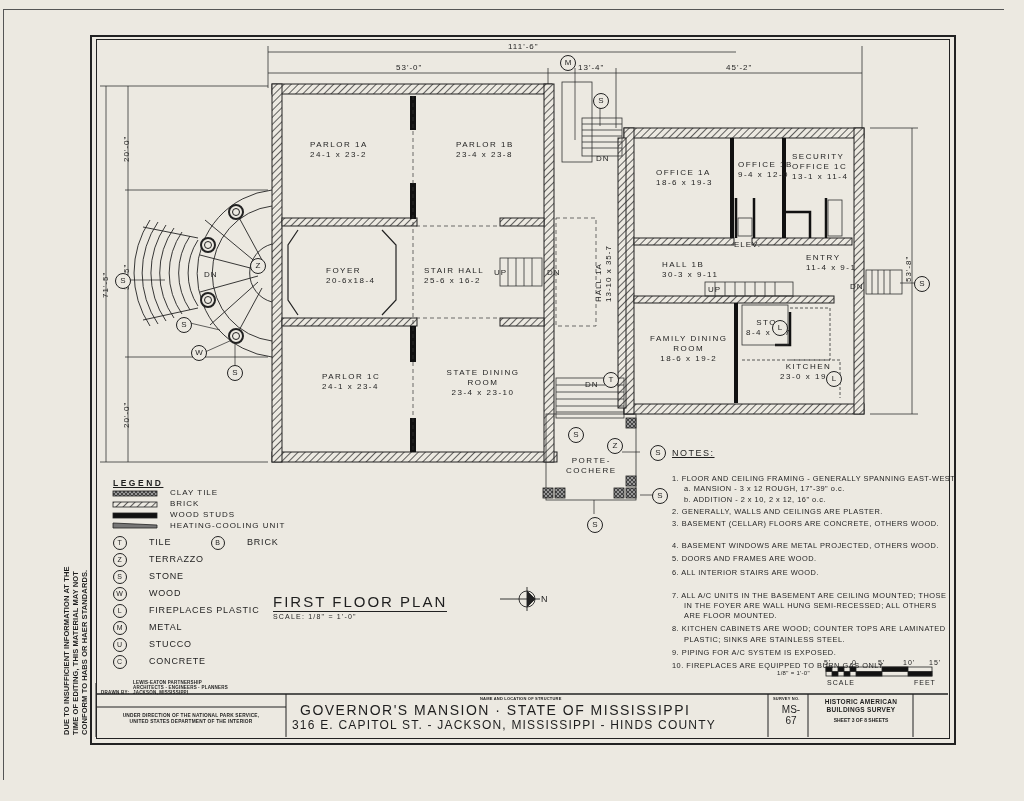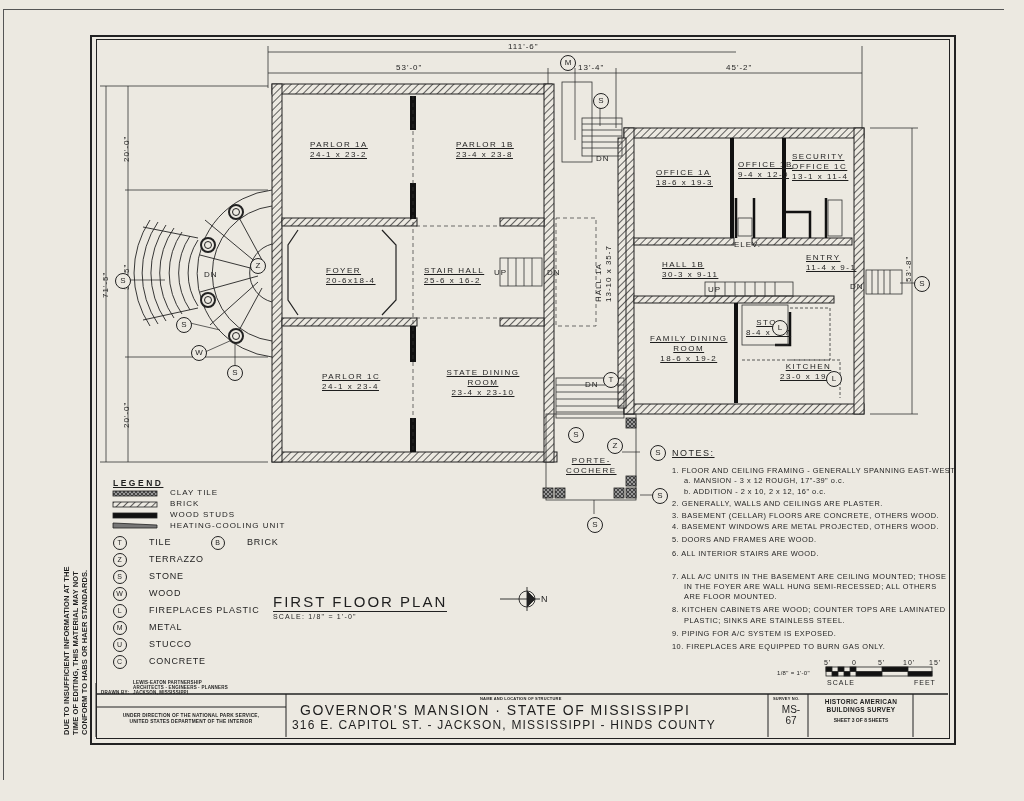--- a/index.html
+++ b/index.html
@@ -2,21 +2,21 @@
 <html><head>
 <meta charset="utf-8">
 <style>
   html,body{margin:0;padding:0;}
   body{width:1024px;height:801px;background:#ece9e1;position:relative;overflow:hidden;font-family:"Liberation Sans",sans-serif;color:#1e1e1e;}
   .abs{position:absolute;}
   .sheet-outer{position:absolute;left:4px;left:3px;top:9px;width:1000px;height:770px;border-left:1px solid #555;border-top:1px solid #555;}
   .frame{position:absolute;left:90px;top:35px;width:862px;height:706px;border:2px solid #222;}
   .frame-inner{position:absolute;left:96px;top:39px;width:852px;height:698px;border:1px solid #222;}
   .t{position:absolute;font-size:8px;letter-spacing:1px;white-space:nowrap;}
-  .room-name{position:absolute;font-size:8px;letter-spacing:1.5px;text-align:center;line-height:10px;white-space:nowrap;text-decoration:underline;}
+  .room-name{position:absolute;font-size:8px;letter-spacing:1.5px;text-align:center;line-height:10px;white-space:nowrap;}
   .circ{position:absolute;width:14px;height:14px;border:1.3px solid #222;border-radius:50%;font-size:8px;text-align:center;line-height:14px;background:#ece9e1;}
   .legend-sym{display:inline-block;width:12px;height:12px;border:1.2px solid #222;border-radius:50%;font-size:7px;text-align:center;line-height:12px;margin-right:22px;vertical-align:middle;}
   .legend-row{position:absolute;font-size:9px;letter-spacing:0.8px;white-space:nowrap;}
   .notes{position:absolute;left:672px;top:448px;width:280px;font-size:7.4px;letter-spacing:0.5px;line-height:10.2px;}
   .notes div{white-space:nowrap;}
   .vert{position:absolute;transform:rotate(-90deg);transform-origin:left top;white-space:nowrap;font-size:8px;letter-spacing:1px;}
 </style>
 </head>
 <body>
 
@@ -369,26 +369,26 @@
 <div class="legend-row" style="left:113px;top:621px;"><span class="legend-sym">M</span><span>METAL</span></div>
 <div class="legend-row" style="left:113px;top:638px;"><span class="legend-sym">U</span><span>STUCCO</span></div>
 <div class="legend-row" style="left:113px;top:655px;"><span class="legend-sym">C</span><span>CONCRETE</span></div>
 
 <div class="t" style="left:273px;top:593px;font-size:15px;letter-spacing:2px;border-bottom:1.5px solid #222;padding-bottom:1px;">FIRST FLOOR PLAN</div>
 <div class="t" style="left:273px;top:613px;font-size:7px;letter-spacing:1.2px;">SCALE: 1/8" = 1'-0"</div>
 <div class="t" style="left:541px;top:594px;font-size:9px;">N</div>
 <div class="abs" style="left:506px;top:590px;width:0;height:0;"></div>
 
 <div class="notes">
-  <div style="font-size:9px;letter-spacing:1.5px;text-decoration:underline;margin-bottom:8px;">NOTES:</div>
+  <div style="font-size:9px;letter-spacing:1.5px;text-decoration:underline;margin-bottom:16px;">NOTES:</div>
   <div>1. FLOOR AND CEILING FRAMING - GENERALLY SPANNING EAST-WEST</div>
   <div style="padding-left:12px;">a. MANSION - 3 x 12 ROUGH, 17"-39" o.c.</div>
   <div style="padding-left:12px;margin-bottom:2px;">b. ADDITION - 2 x 10, 2 x 12, 16" o.c.</div>
   <div style="margin-bottom:2px;">2. GENERALLY, WALLS AND CEILINGS ARE PLASTER.</div>
-  <div style="margin-bottom:1px;">3. BASEMENT (CELLAR) FLOORS ARE CONCRETE, OTHERS WOOD.</div>
+  <div style="margin-bottom:12px;">3. BASEMENT (CELLAR) FLOORS ARE CONCRETE, OTHERS WOOD.</div>
   <div style="margin-bottom:3px;">4. BASEMENT WINDOWS ARE METAL PROJECTED, OTHERS WOOD.</div>
   <div style="margin-bottom:3px;">5. DOORS AND FRAMES ARE WOOD.</div>
   <div style="margin-bottom:13px;">6. ALL INTERIOR STAIRS ARE WOOD.</div>
   <div>7. ALL A/C UNITS IN THE BASEMENT ARE CEILING MOUNTED; THOSE</div>
   <div style="padding-left:12px;">IN THE FOYER ARE WALL HUNG SEMI-RECESSED; ALL OTHERS</div>
   <div style="padding-left:12px;margin-bottom:3px;">ARE FLOOR MOUNTED.</div>
   <div>8. KITCHEN CABINETS ARE WOOD; COUNTER TOPS ARE LAMINATED</div>
   <div style="padding-left:12px;margin-bottom:3px;">PLASTIC; SINKS ARE STAINLESS STEEL.</div>
   <div style="margin-bottom:3px;">9. PIPING FOR A/C SYSTEM IS EXPOSED.</div>
   <div>10. FIREPLACES ARE EQUIPPED TO BURN GAS ONLY.</div>

